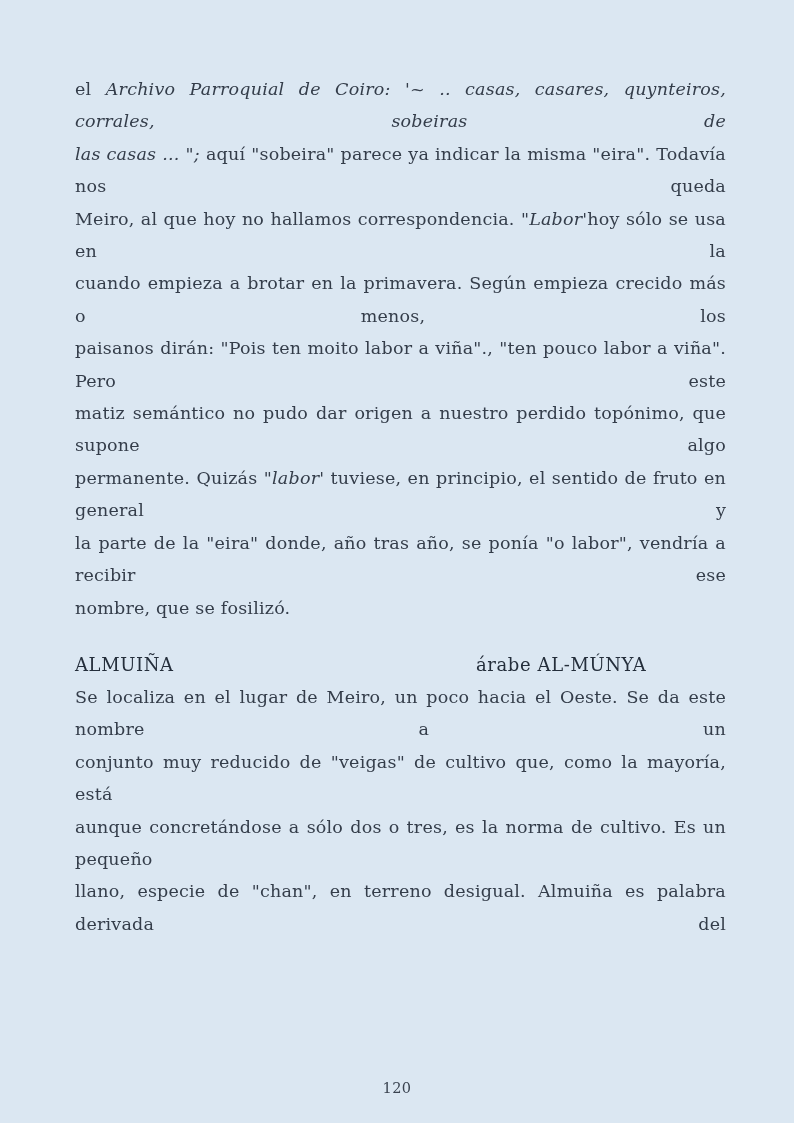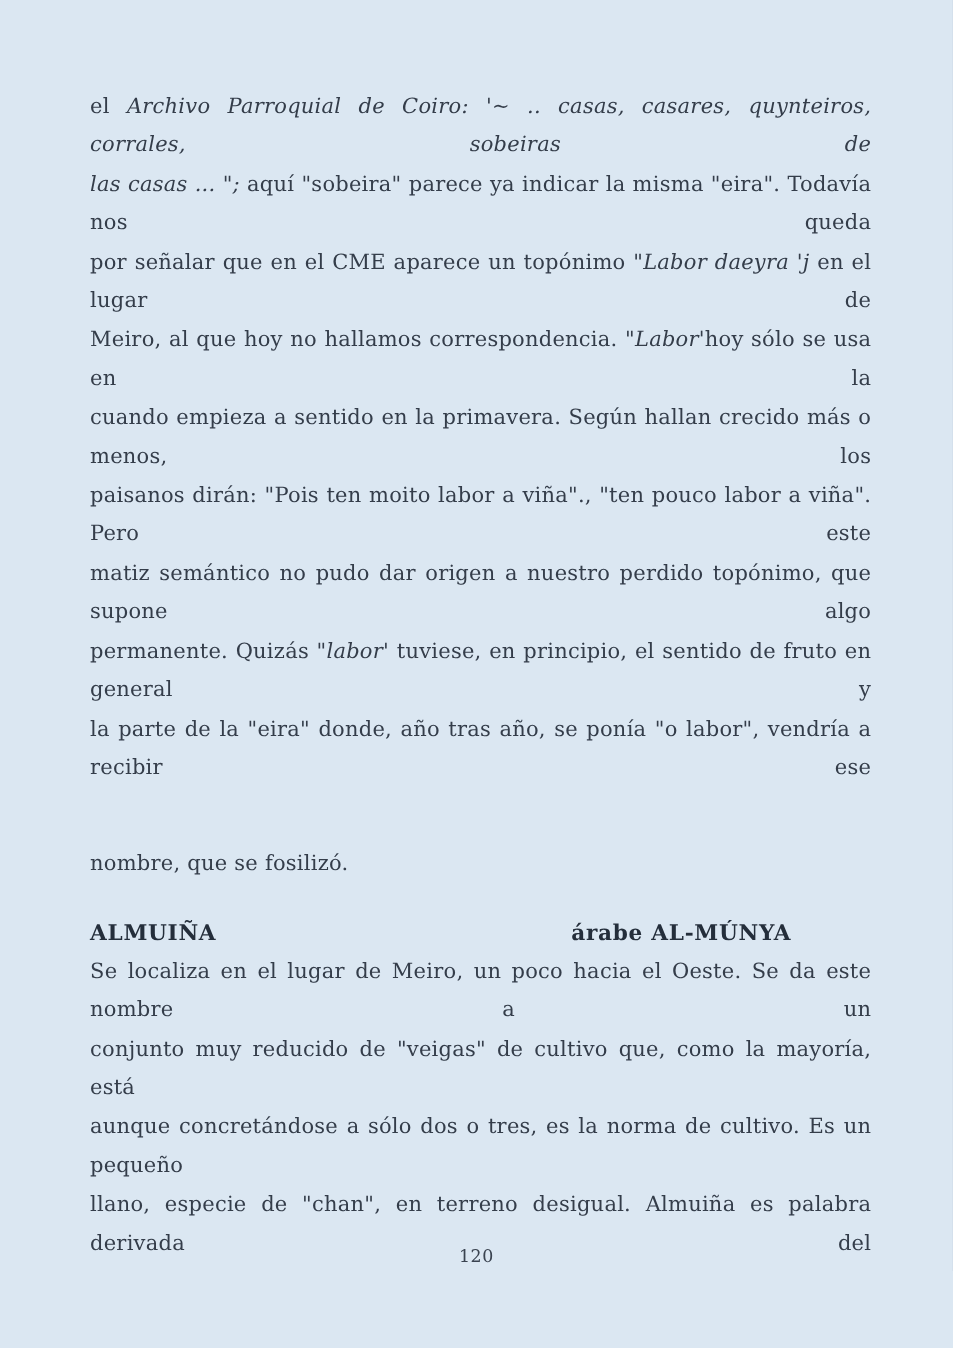--- a/index.html
+++ b/index.html
@@ -25,59 +25,57 @@
   }
   .line {
     line-height: 32.4px;
     text-align: justify;
     text-align-last: justify;
     letter-spacing: 0.2px;
     white-space: normal;
   }
   .line.short {
     text-align-last: left;
-    margin-top: 48px;
   }
   .line .it { font-style: italic; }
   .heading-row {
     position: relative;
     line-height: 33px;
     margin-top: 24px;
-    font-weight: bold;
+    font-weight: normal;
     color: #242e3b;
     letter-spacing: 0.6px;
     font-size: 18px;
   }
   .heading-right {
     position: absolute;
     left: 401px;
     top: 0;
     white-space: nowrap;
   }
   .page-number {
     position: absolute;
     left: 0;
-    top: 1040px;
+    top: 1080px;
     width: 100%;
     text-align: center;
     font-size: 14.5px;
     letter-spacing: 0.5px;
     color: #3a4350;
   }
 </style>
 </head>
 <body>
 
 <div class="page">
   <div class="page-text">
       <div class="line"><span>el </span><span class="it">Archivo Parroquial de Coiro: '~ .. casas, casares, quynteiros, corrales, sobeiras de</span></div>
       <div class="line"><span class="it">las casas ... ";</span><span> aquí "sobeira" parece ya indicar la misma "eira". Todavía nos queda</span></div>
-      <div class="line"><span>por señalar que en el CME aparece un topónimo </span><span class="it">"Labor daeyra 'j</span><span> en el lugar de</span></div>
       <div class="line"><span>Meiro, al que hoy no hallamos correspondencia. </span><span class="it">"Labor'</span><span>hoy sólo se usa en la</span></div>
-      <div class="line"><span>cuando empieza a sentido en la primavera. Según hallan crecido más o menos, los</span></div>
+      <div class="line"><span>cuando empieza a brotar en la primavera. Según empieza crecido más o menos, los</span></div>
       <div class="line"><span>paisanos dirán: "Pois ten moito labor a viña"., "ten pouco labor a viña". Pero este</span></div>
       <div class="line"><span>matiz semántico no pudo dar origen a nuestro perdido topónimo, que supone algo</span></div>
       <div class="line"><span>permanente. Quizás </span><span class="it">"labor'</span><span> tuviese, en principio, el sentido de fruto en general y</span></div>
       <div class="line"><span>la parte de la "eira" donde, año tras año, se ponía "o labor", vendría a recibir ese</span></div>
       <div class="line short"><span>nombre, que se fosilizó.</span></div>
       <div class="heading-row"><span>ALMUIÑA</span><span class="heading-right">árabe AL-MÚNYA</span></div>
       <div class="line"><span>Se localiza en el lugar de Meiro, un poco hacia el Oeste. Se da este nombre a un</span></div>
       <div class="line"><span>conjunto muy reducido de "veigas" de cultivo que, como la mayoría, está</span></div>
       <div class="line"><span>aunque concretándose a sólo dos o tres, es la norma de cultivo. Es un pequeño</span></div>
       <div class="line"><span>llano, especie de "chan", en terreno desigual. Almuiña es palabra derivada del</span></div>

